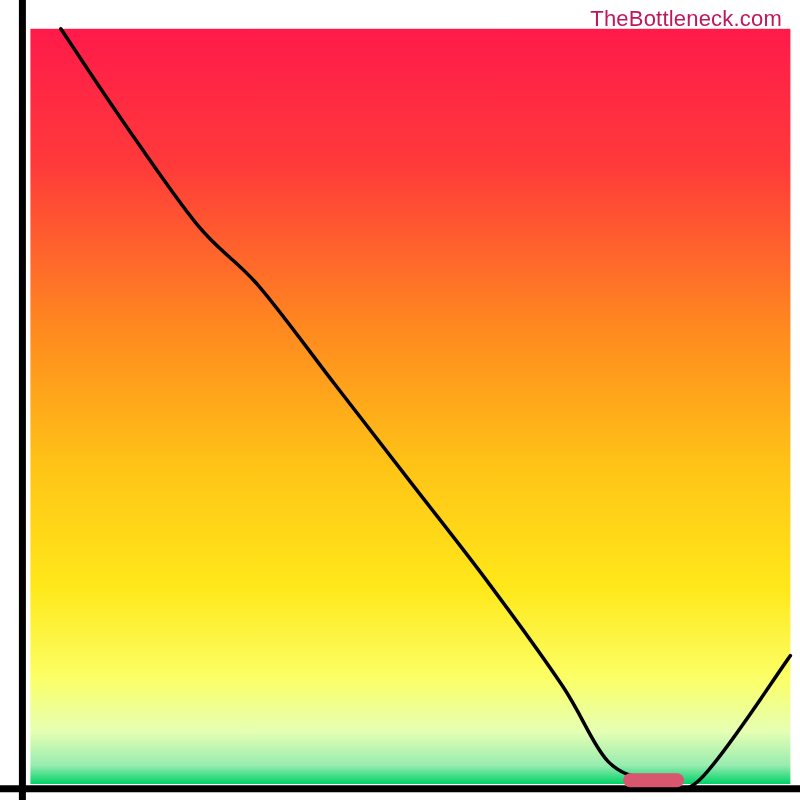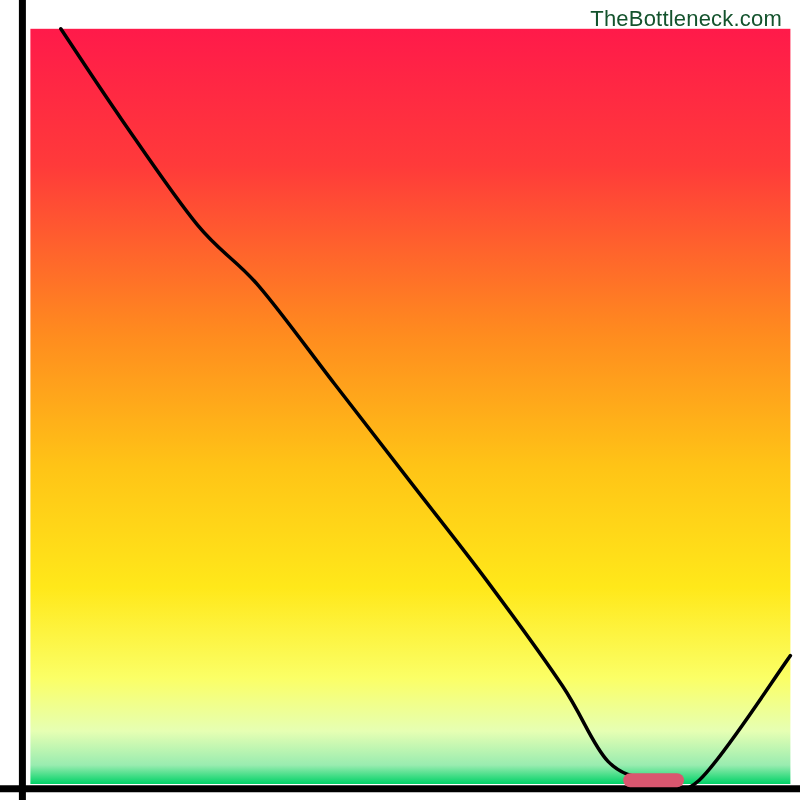--- a/index.html
+++ b/index.html
@@ -12,21 +12,21 @@
   }
   .chart-container {
     position: relative;
     width: 800px;
     height: 800px;
   }
   .watermark {
     position: absolute;
     top: 6px;
     right: 18px;
-    color: #14532d;
+    color: #be185d;
     font-size: 22px;
     font-weight: normal;
     z-index: 5;
     letter-spacing: 0.2px;
   }
   svg.plot {
     position: absolute;
     top: 0;
     left: 0;
   }

